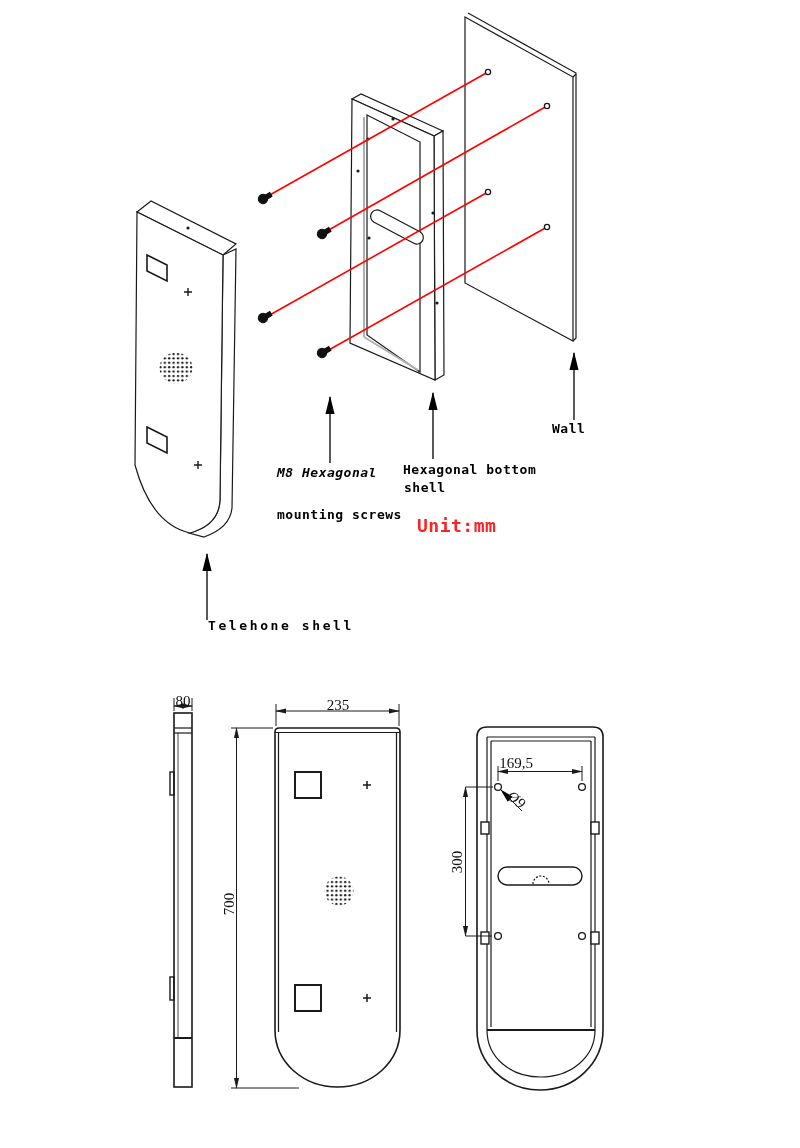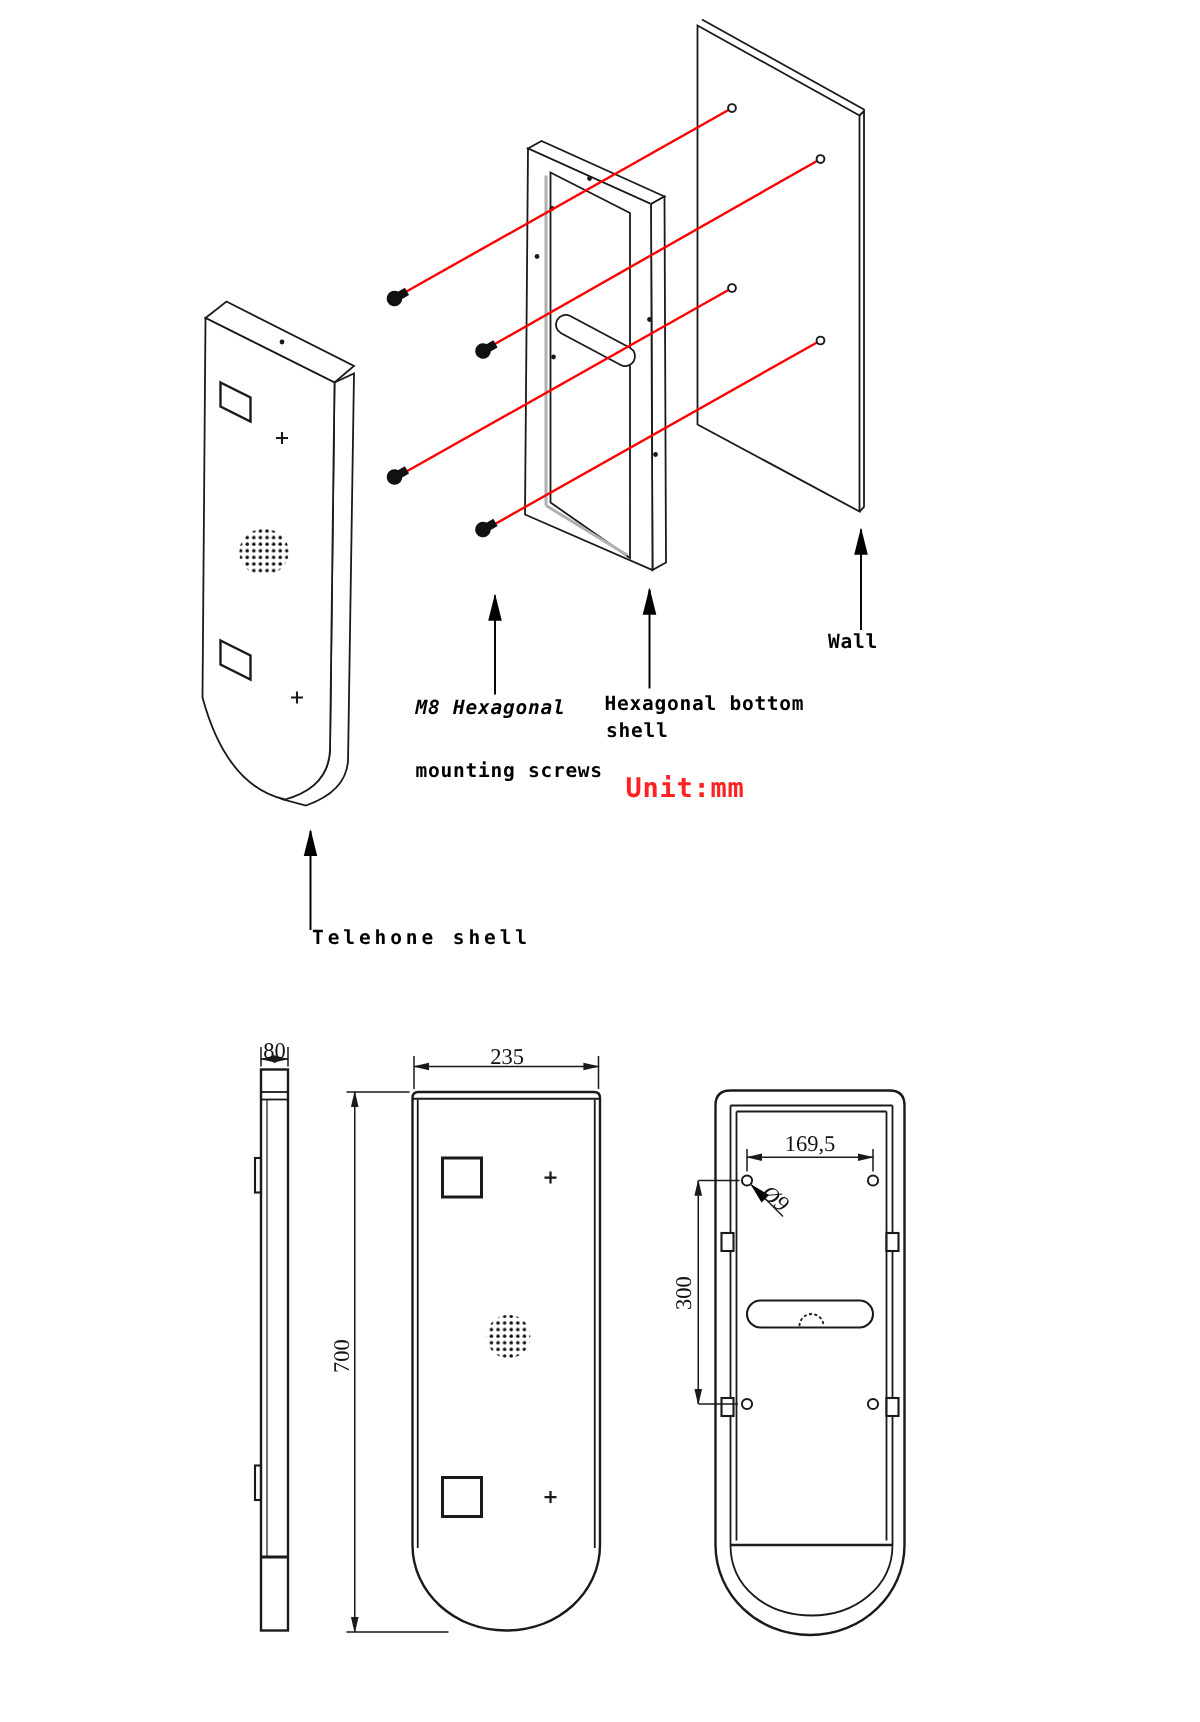--- a/index.html
+++ b/index.html
@@ -233,19 +233,19 @@
   <div class="lbl lbl-wide" style="left:168px;top:619px;margin-left:40px;">Telehone shell</div>
 
   <div class="unit" style="left:417px;top:517px;">Unit:mm</div>
 
   <div class="dim hcenter" style="left:183px;top:694px;">80</div>
 
   <div class="dim hcenter" style="left:338px;top:698px;">235</div>
 
   <div class="dim rot90" style="left:229px;top:904px;">700</div>
 
-  <div class="dim hcenter" style="left:540px;top:756px;text-align:center;">169,5</div>
+  <div class="dim hcenter" style="left:516px;top:756px;text-align:center;">169,5</div>
 
   <div class="dim rot90" style="left:457px;top:862px;">300</div>
 
   <div class="dim rot45" style="left:516px;top:800px;">Ø9</div>
 
 </div>
 
 </body></html>

